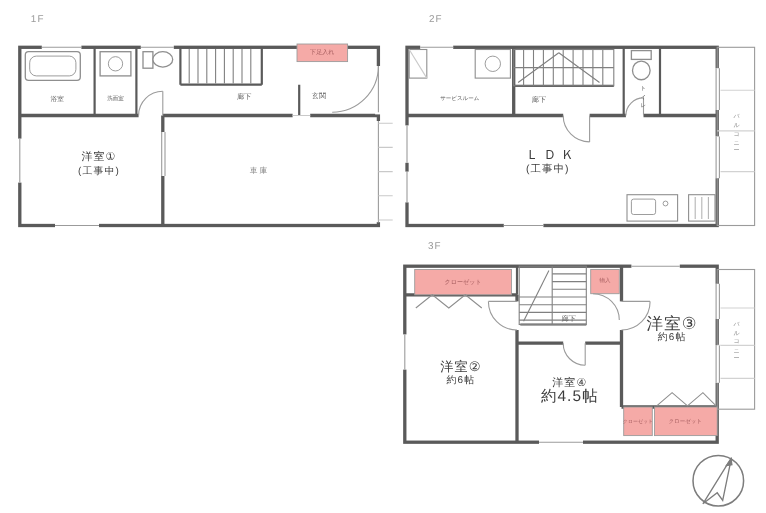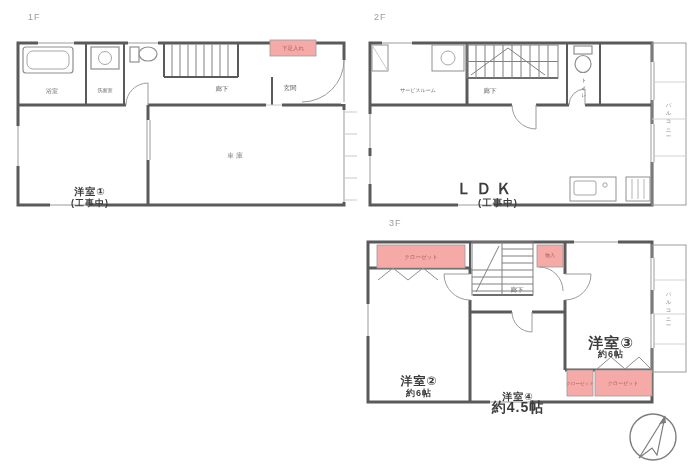--- a/index.html
+++ b/index.html
@@ -3,21 +3,21 @@
 <meta charset="utf-8">
 <style>
   html,body{margin:0;padding:0;background:#fff;}
   .canvas{position:relative;width:696px;height:466px;background:#ffffff;overflow:hidden;
           font-family:"Liberation Sans","DejaVu Sans",sans-serif;}
   .floor{position:absolute;}
   .floor svg{position:absolute;left:0;top:0;}
   .flabel{position:absolute;font-size:9px;color:#9a9a9a;letter-spacing:1px;}
   .lbl{position:absolute;transform:translate(-50%,-50%);white-space:nowrap;color:#5a5a5a;
        text-align:center;line-height:1.1;}
-  .room{font-weight:bold;color:#3c3c3c;letter-spacing:1px;margin-top:48px;}
+  .room{font-weight:normal;color:#3c3c3c;letter-spacing:1px;}
   .pinktxt{color:#a2595b;}
   .gray{color:#8a8a8a;}
   .vert{writing-mode:vertical-rl;text-orientation:upright;letter-spacing:2px;}
 </style>
 </head>
 <body>
 
 <div class="canvas">
 
   <section class="floor" style="left:14px;top:14px;width:350px;height:200px">
@@ -83,21 +83,21 @@
     <div class="lbl" style="left:91px;top:77px;font-size:5px">洗面室</div>
     <div class="lbl" style="left:208px;top:75px;font-size:6.5px">廊下</div>
     <div class="lbl" style="left:276px;top:74px;font-size:6.5px">玄関</div>
     <div class="lbl pinktxt" style="left:279px;top:34px;font-size:5.5px">下足入れ</div>
     <div class="lbl room" style="left:76px;top:129px;font-size:10px">洋室①</div>
     <div class="lbl room" style="left:76px;top:142px;font-size:9px">(工事中)</div>
     <div class="lbl gray" style="left:222px;top:142px;font-size:7px;letter-spacing:2px">車庫</div>
   </section>
 
   <section class="floor" style="left:362px;top:14px;width:334px;height:200px">
-    <div class="flabel" style="left:12px;top:-2px">2F</div>
+    <div class="flabel" style="left:28px;top:-2px">2F</div>
     <svg width="334" height="200" viewBox="0 0 334 200">
       <g stroke="#5a5a5a" stroke-width="3" fill="none">
         <rect x="8" y="29" width="282" height="162"></rect>
         <path d="M8,91 H150 M174,91 H207 M223,91 H290"></path>
         <path d="M105,29 V91"></path>
       </g>
       <g stroke="#5a5a5a" stroke-width="2" fill="none">
         <path d="M205,29 V91 M238,29 V91 M105,64 H196"></path>
       </g>
 
@@ -153,21 +153,21 @@
         <rect x="208" y="163" width="46" height="24"></rect>
         <rect x="212" y="167" width="22" height="14" rx="2" stroke-width="0.8"></rect>
         <circle cx="243" cy="171" r="2.2" stroke-width="0.8"></circle>
         <rect x="264" y="163" width="24" height="24"></rect>
         <path d="M270,165 V185 M276,165 V185 M282,165 V185" stroke="#b5b5b5"></path>
       </g>
     </svg>
     <div class="lbl" style="left:56px;top:77px;font-size:5px">サービスルーム</div>
     <div class="lbl" style="left:128px;top:77px;font-size:6.5px">廊下</div>
     <div class="lbl vert" style="left:221px;top:72px;font-size:5px">トイレ</div>
-    <div class="lbl room" style="left:124px;top:127px;font-size:16px;letter-spacing:4px">ＬＤＫ</div>
+    <div class="lbl room" style="left:140px;top:127px;font-size:12px;letter-spacing:4px">ＬＤＫ</div>
     <div class="lbl room" style="left:136px;top:141px;font-size:9.5px">(工事中)</div>
     <div class="lbl vert gray" style="left:307px;top:103px;font-size:5.5px">バルコニー</div>
   </section>
 
   <section class="floor" style="left:362px;top:218px;width:334px;height:196px">
     <div class="flabel" style="left:27px;top:0px">3F</div>
     <svg width="334" height="196" viewBox="0 0 334 196">
       <g stroke="#5a5a5a" stroke-width="3" fill="none">
         <rect x="6" y="24" width="284" height="160"></rect>
         <path d="M6,50 H108 M108,50 V184 M108,94 H150 M170,94 H203 M203,24 V152 M203,152 H290"></path>

